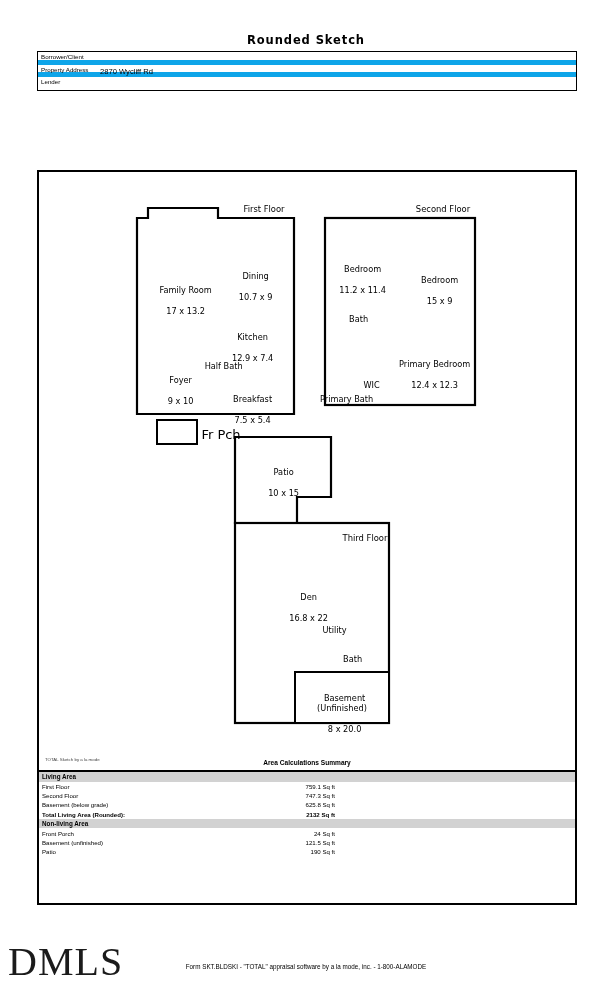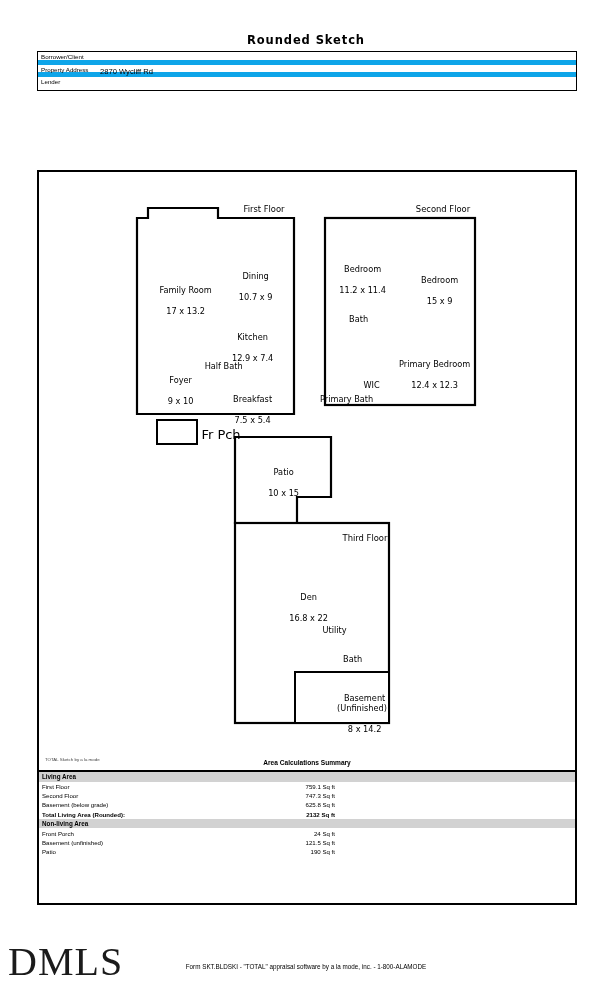--- a/index.html
+++ b/index.html
@@ -324,24 +324,24 @@
 </div>
 
 <div class="plan-label" style="left:332px; top:615px;">
   <span>Utility</span>
 </div>
 
 <div class="plan-label" style="left:350px; top:644px;">
   <span>Bath</span>
 </div>
 
-<div class="plan-label" style="left:342px; top:683px;margin-left:20px;">
+<div class="plan-label" style="left:342px; top:683px;">
   <span>Basement
 (Unfinished)</span><br>
-  <span>8 x 14.2</span>
+  <span>8 x 20.0</span>
 </div>
 
 <div class="calc-zone">
   <div class="calc-credit">TOTAL Sketch by a la mode</div>
   <div class="calc-title">Area Calculations Summary</div>
   <div class="calc-rule"></div>
 
   <div class="calc-table">
 
     <div class="calc-band">

